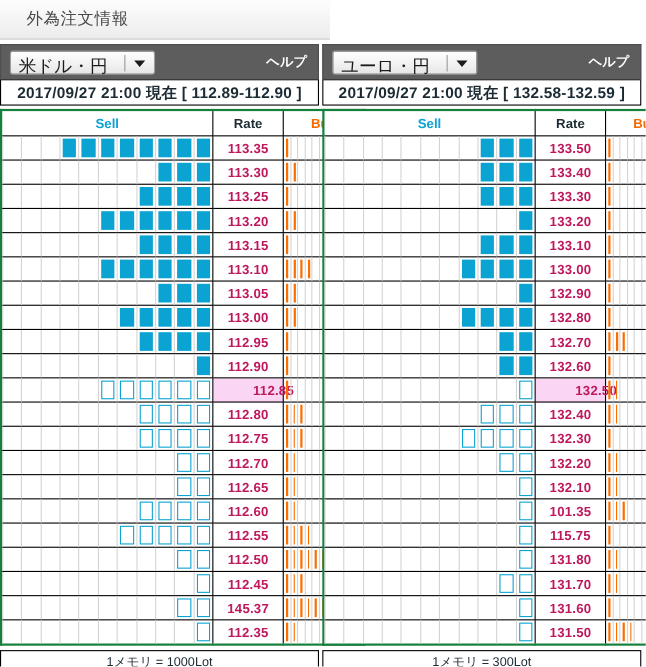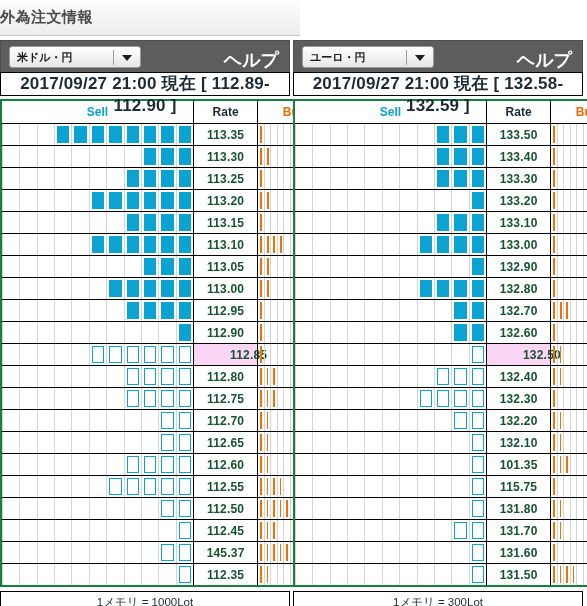--- a/index.html
+++ b/index.html
@@ -13,22 +13,22 @@
   #app{position:relative;width:587px;height:606px;}
 
   
   .page-title-bar{
     position:absolute;left:0;top:0;width:300px;height:36px;
     background:linear-gradient(#fdfdfd,#ececec);
     border-bottom:1px solid #c6c6c6;
     box-sizing:border-box;
   }
   .page-title-bar .ttl{
-    position:absolute;left:0;top:8px;
-    font-size:15px;font-weight:bold;color:#4a4a4a;
+    position:absolute;left:24px;top:8px;
+    font-size:15px;font-weight:normal;color:#4a4a4a;
     letter-spacing:0.5px;
   }
 
   
   .panel{position:absolute;top:40px;width:290px;}
   .panel.left{left:0;}
   .panel.right{left:293px;}
 
   .toolbar{
     height:32px;background:#5d5d5d;
@@ -36,42 +36,42 @@
     box-sizing:border-box;position:relative;
   }
   .select{
     position:absolute;left:8px;top:5px;width:132px;height:22px;
     background:linear-gradient(#ffffff,#e6e6e6);
     border:1px solid #9b9b9b;border-radius:3px;
     box-sizing:border-box;cursor:pointer;
   }
   .select .sel-text{
     position:absolute;left:7px;top:3px;
-    font-size:11px;font-weight:bold;color:#1b1b1b;
+    font-size:16px;font-weight:normal;color:#1b1b1b;
     white-space:nowrap;
   }
   .select .sel-div{
     position:absolute;right:26px;top:3px;width:1px;height:15px;background:#9b9b9b;
   }
   .select .caret{
     position:absolute;right:8px;top:8px;
     width:0;height:0;border-left:5px solid transparent;border-right:5px solid transparent;
     border-top:6px solid #1b1b1b;
   }
   .help{
     position:absolute;right:10px;top:7px;
-    color:#ffffff;font-size:18px;font-weight:bold;cursor:pointer;
+    color:#ffffff;font-size:12px;font-weight:bold;cursor:pointer;
   }
 
   .asof{
     height:24px;background:#ffffff;
     border:1px solid #000000;
     box-sizing:border-box;
     text-align:center;line-height:22px;
-    font-size:17px;font-weight:bold;color:#1b2a33;
+    font-size:14px;font-weight:bold;color:#1b2a33;
     letter-spacing:0.2px;
   }
 
   
   table.board{
     width:332px;border-collapse:collapse;
     border:2px solid #15803d;
     table-layout:fixed;margin-top:3px;
   }
   table.board th{
@@ -81,21 +81,21 @@
   }
   th.sell-h{color:#0aa3d2;}
   th.rate-h{color:#1b2a33;}
   th.buy-h{color:#f26a00;}
 
   table.board td{
     height:21px;padding:0;border:1px solid #000000;
     background:#ffffff;
   }
   td.rate{
-    text-align:center;font-size:12px;font-weight:bold;color:#14532d;
+    text-align:center;font-size:12px;font-weight:bold;color:#be185d;
     letter-spacing:0.2px;
   }
   td.rate.current{background:#fbd6f4;padding-left:36px;}
 
   .cells{display:flex;height:100%;width:100%;}
   .cells.sell{justify-content:flex-end;}
   .cells.buy{justify-content:flex-start;}
   .cell{
     flex:0 0 auto;width:9.09%;height:100%;
     box-sizing:border-box;

